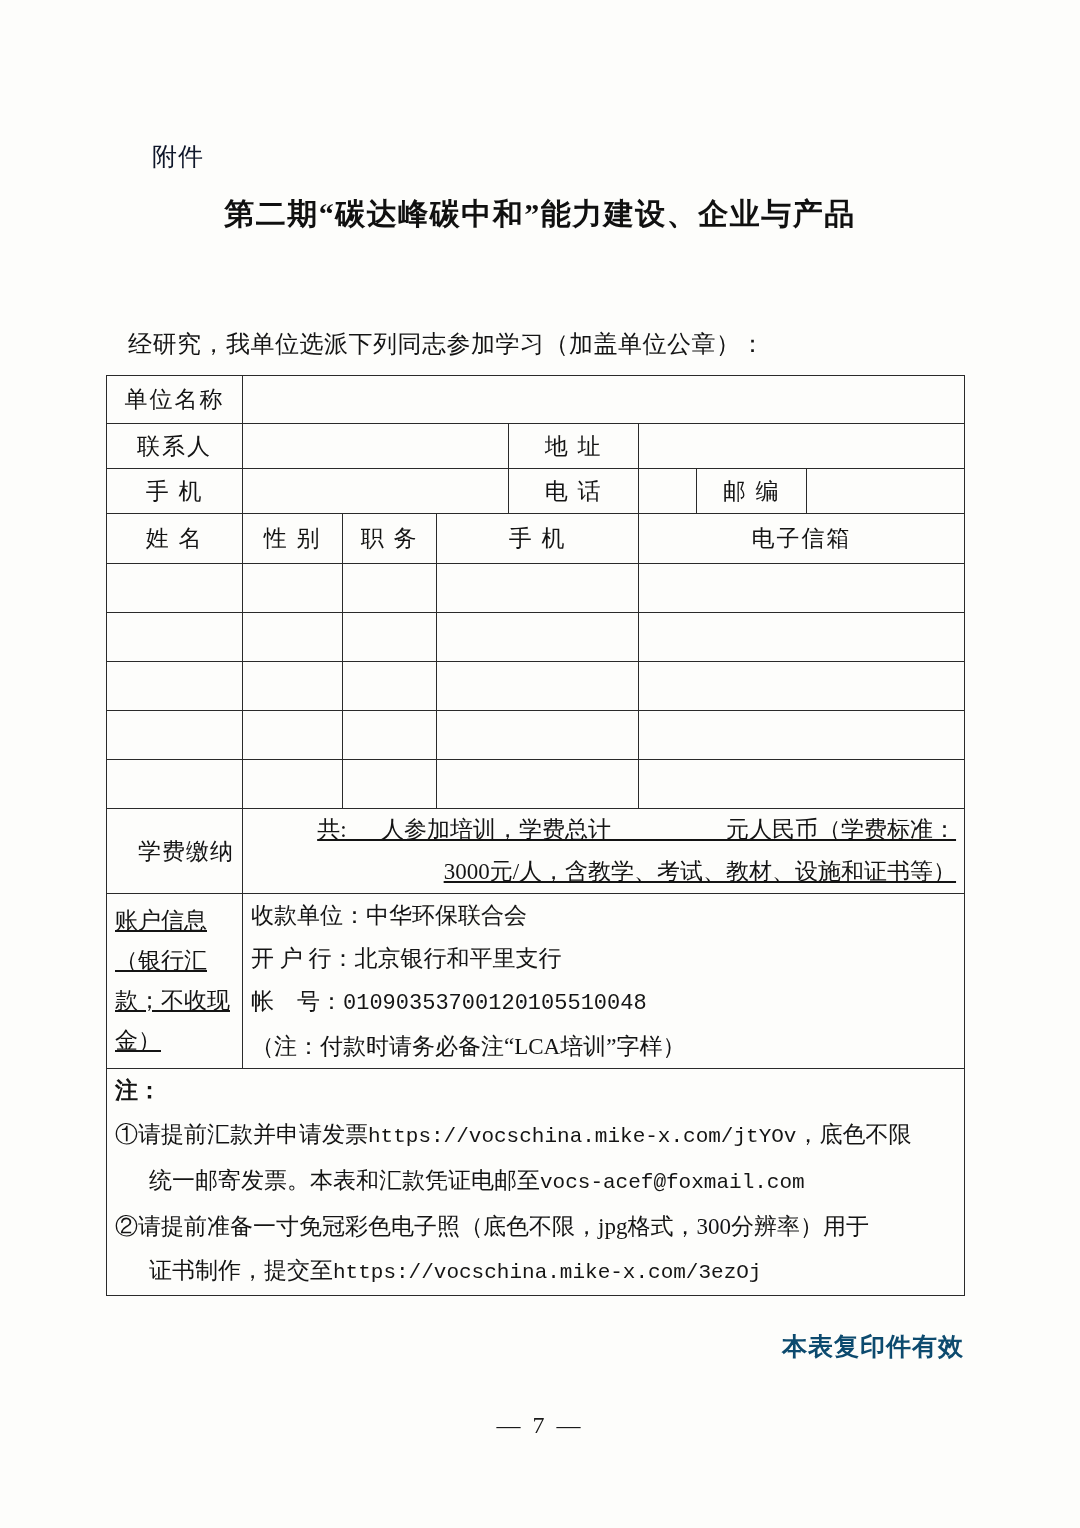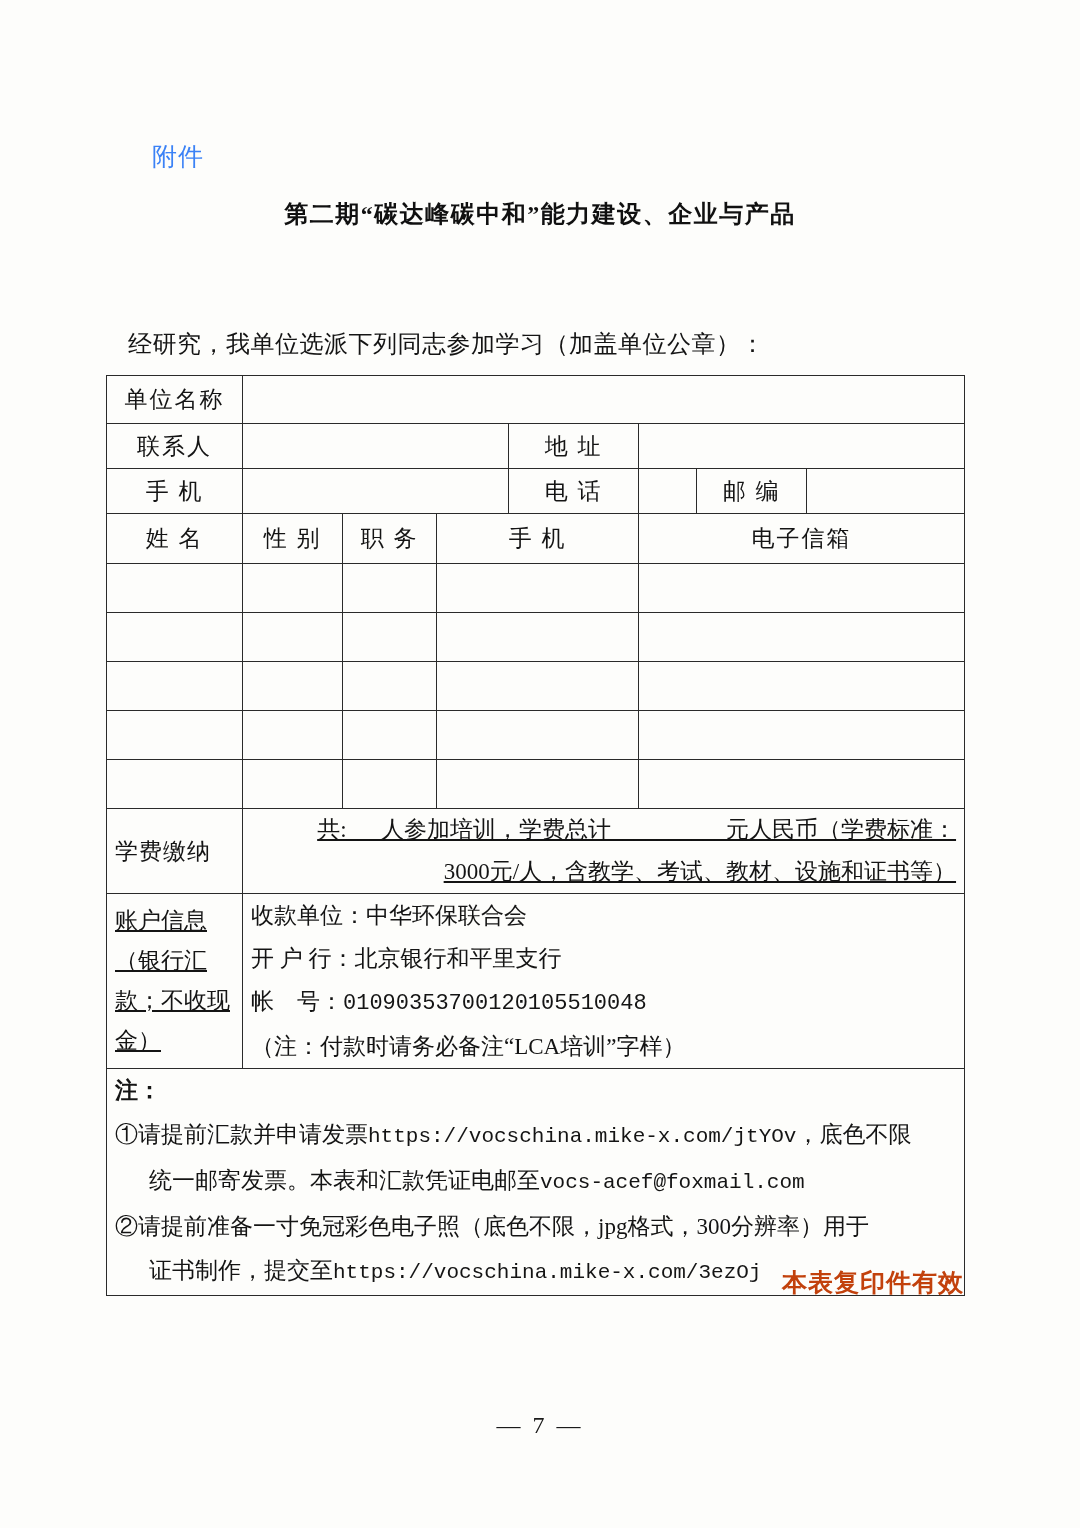--- a/index.html
+++ b/index.html
@@ -19,29 +19,29 @@
     position: absolute;
     inset: 0;
     background: #fdfdfb;
   }
   .attach-label {
     position: absolute;
     left: 152px;
     top: 140px;
     font-size: 25px;
     letter-spacing: 1px;
-    color: #3b82f6;
+    color: #0f172a;
   }
   .title {
     position: absolute;
     left: 0;
     right: 0;
     top: 190px;
     text-align: center;
-    font-size: 24px;
+    font-size: 30px;
     font-weight: bold;
     line-height: 48px;
     letter-spacing: 1.5px;
     color: #101010;
   }
   .title .line2 {
     display: block;
   }
   .intro {
     position: absolute;
@@ -71,21 +71,21 @@
     letter-spacing: 2px;
   }
   td.blank {
     background: transparent;
   }
   .row-h-1 { height: 48px; }
   .row-h-2 { height: 45px; }
   .row-h-name { height: 50px; }
   .row-h-empty { height: 49px; }
   td.fee-label {
-    text-align: left;
+    text-align: right;
     letter-spacing: 1px;
   }
   td.fee-body {
     padding: 10px 14px;
     line-height: 42px;
     font-size: 23px;
     text-align: right;
     text-decoration: underline;
   }
   td.acct-label {
@@ -128,25 +128,25 @@
     display: block;
     padding-left: 34px;
   }
   .url {
     font-family: "Liberation Mono", "DejaVu Sans Mono", monospace;
     font-size: 21px;
   }
   .footer-note {
     position: absolute;
     right: 116px;
-    top: 1266px;
+    top: 1330px;
     font-size: 25px;
     font-weight: bold;
     letter-spacing: 1px;
-    color: #c2410c;
+    color: #0c4a6e;
     margin-left: 36px;
   }
   .page-number {
     position: absolute;
     left: 0;
     right: 0;
     top: 1412px;
     text-align: center;
     font-size: 24px;
     letter-spacing: 3px;

